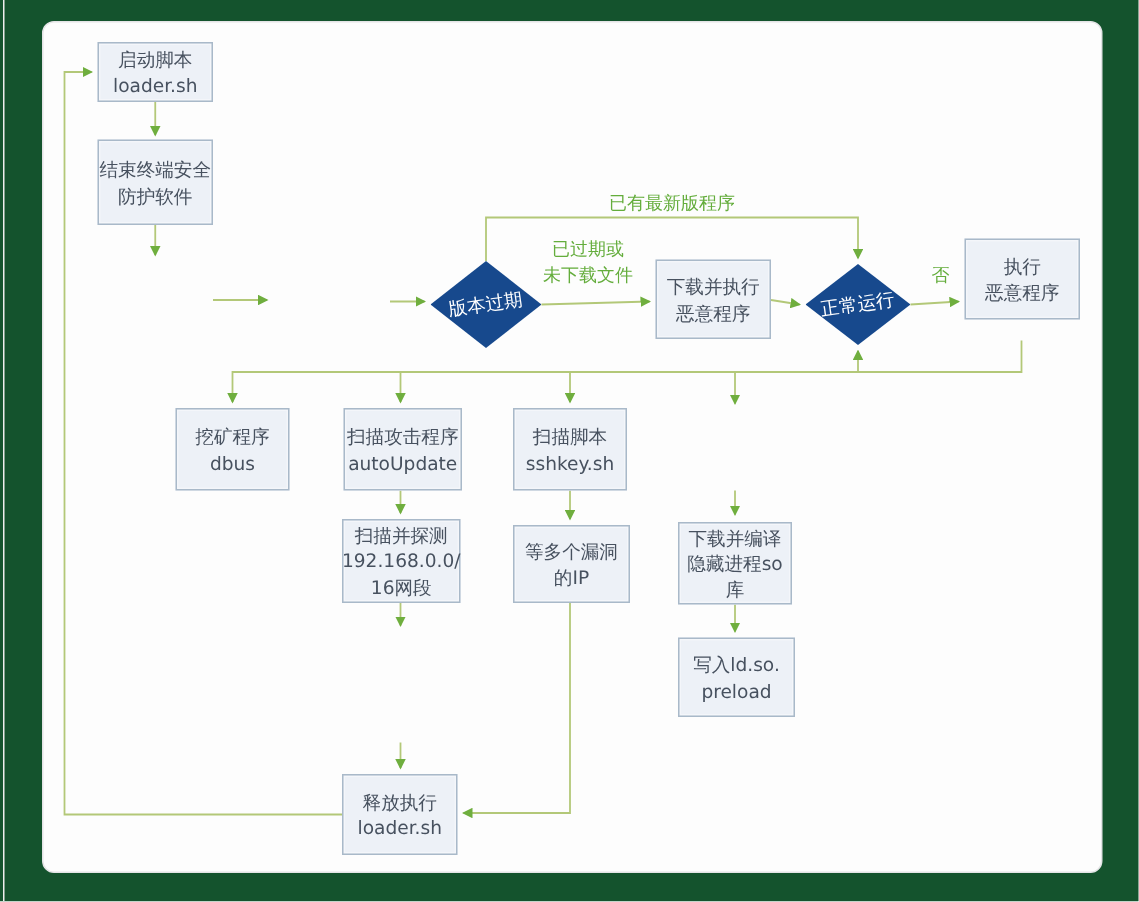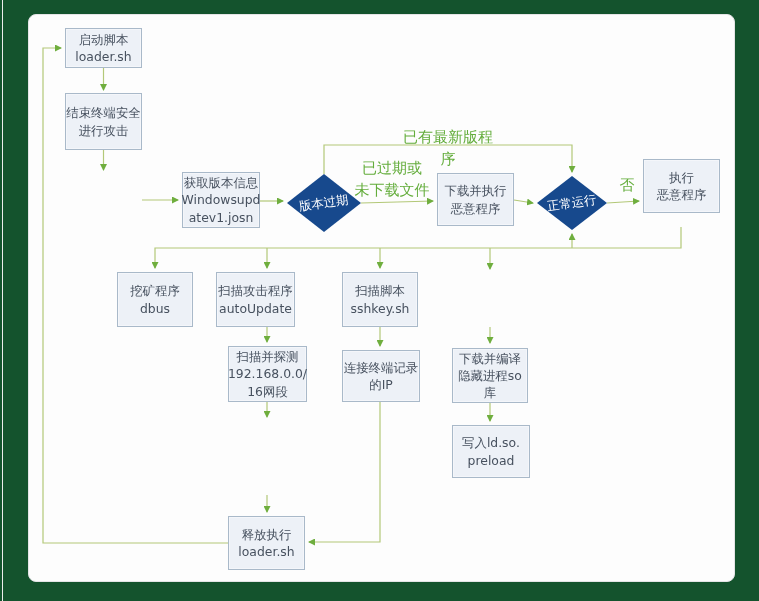--- a/index.html
+++ b/index.html
@@ -17,21 +17,21 @@
   .connectors{position:absolute;left:0;top:0;width:759px;height:601px;}
   .connectors polyline{fill:none;stroke:var(--line);stroke-width:1.2;}
   .connectors .head{fill:var(--arrow);}
   .node{position:absolute;box-sizing:border-box;display:flex;align-items:center;justify-content:center;
         text-align:center;white-space:pre-line;}
   .box{background:var(--box-fill);border:1px solid var(--box-border);color:var(--box-text);
        font-size:12.4px;line-height:1.38;box-shadow:0 0 0 1px rgba(255,255,255,0.4) inset;}
   .diamond{background:var(--diamond-fill);color:var(--diamond-text);
            clip-path:polygon(50% 0,100% 50%,50% 100%,0 50%);font-size:12.4px;}
   .diamond>span{display:inline-block;transform:rotate(-8deg);}
-  .edge-label{position:absolute;color:var(--label-text);font-size:15px;line-height:1.45;
+  .edge-label{position:absolute;color:var(--label-text);font-size:12px;line-height:1.45;
               text-align:center;white-space:pre-line;}
 </style>
 </head>
 <body>
 
 <div class="canvas">
   <div class="page-edge"></div>
   <div class="frame"></div>
 
   <svg class="connectors" viewBox="0 0 759 601" xmlns="http://www.w3.org/2000/svg">
@@ -69,38 +69,35 @@
 
     <polyline points="490,327 490,343" marker-end="url(#arr)"></polyline>
     <polyline points="490,403 490,421" marker-end="url(#arr)"></polyline>
 
     <polyline points="228,543 43,543 43,48 61,48" marker-end="url(#arr)"></polyline>
   </svg>
 
   <div class="node box" style="left:65px;top:28px;width:77px;height:40px">启动脚本
 loader.sh</div>
   <div class="node box" style="left:65px;top:93px;width:77px;height:57px">结束终端安全
-进行攻击</div>
-  <div class="node box" style="left:182px;top:172px;width:78px;height:56px">获取版本信息
-Windowsupd
-atev1.josn</div>
+防护软件</div>
   <div class="node box" style="left:437px;top:173px;width:77px;height:53px">下载并执行
 恶意程序</div>
   <div class="node box" style="left:643px;top:159px;width:77px;height:54px">执行
 恶意程序</div>
   <div class="node box" style="left:117px;top:272px;width:76px;height:55px">挖矿程序
 dbus</div>
-  <div class="node box" style="left:216px;top:272px;width:79px;height:55px">扫描攻击程序
+  <div class="node box" style="left:229px;top:272px;width:79px;height:55px">扫描攻击程序
 autoUpdate</div>
   <div class="node box" style="left:342px;top:272px;width:76px;height:55px">扫描脚本
 sshkey.sh</div>
   <div class="node box" style="left:228px;top:346px;width:79px;height:56px">扫描并探测
 192.168.0.0/
 16网段</div>
-  <div class="node box" style="left:342px;top:350px;width:78px;height:52px">连接终端记录
+  <div class="node box" style="left:342px;top:350px;width:78px;height:52px">等多个漏洞
 的IP</div>
   <div class="node box" style="left:452px;top:348px;width:76px;height:55px">下载并编译
 隐藏进程so库</div>
   <div class="node box" style="left:452px;top:425px;width:78px;height:53px">写入ld.so.
 preload</div>
   <div class="node box" style="left:228px;top:516px;width:77px;height:54px">释放执行
 loader.sh</div>
 
   <div class="node diamond" style="left:287px;top:174px;width:74px;height:58px">
     <span>版本过期</span>

